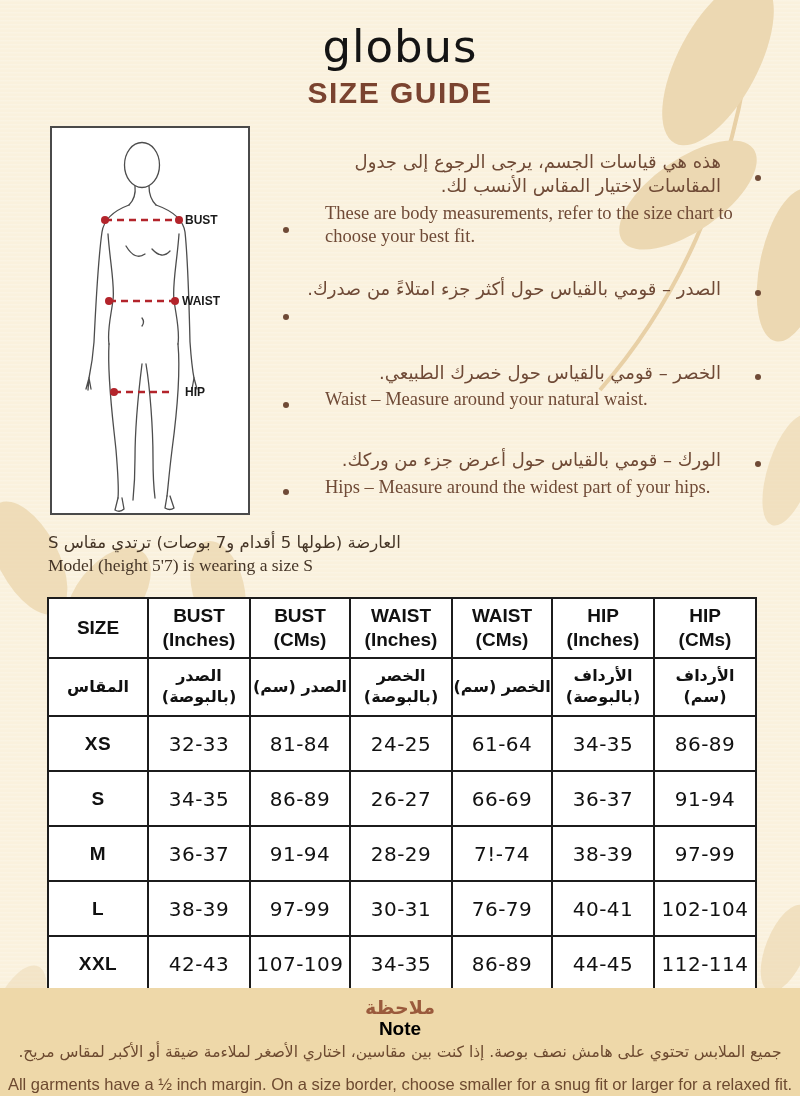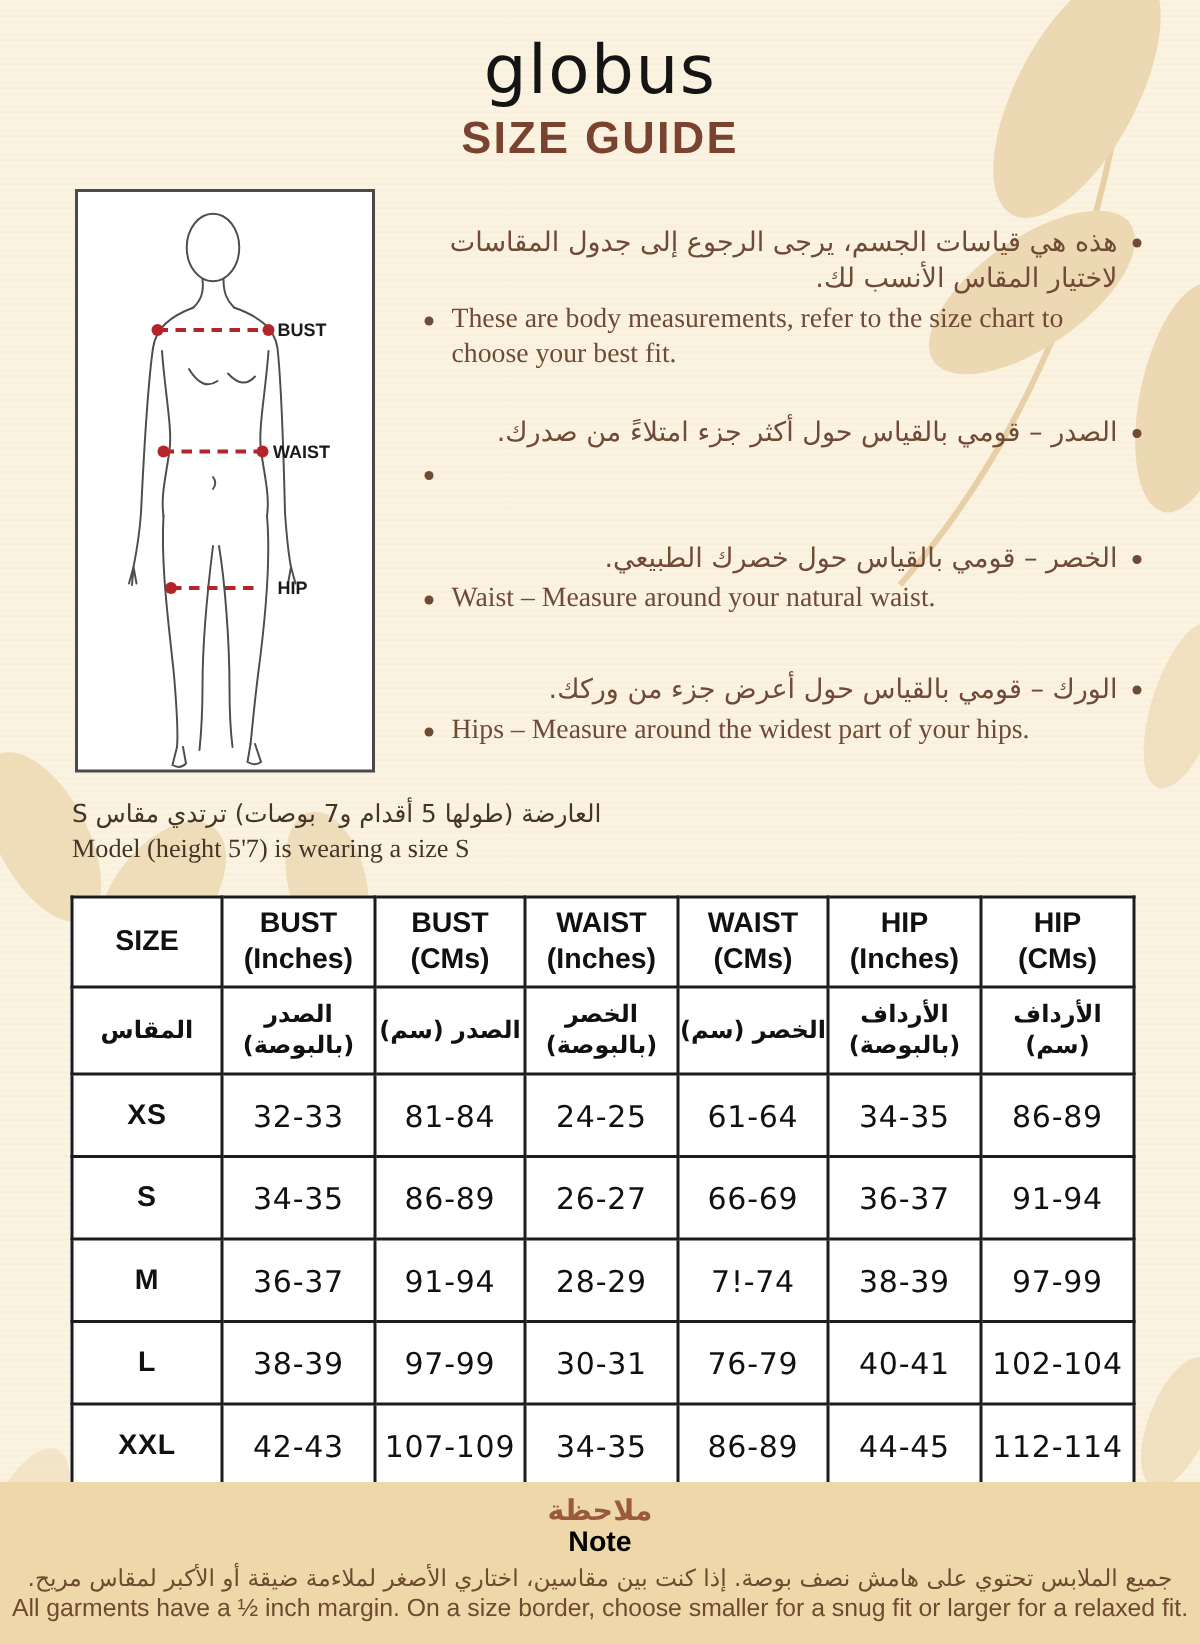--- a/index.html
+++ b/index.html
@@ -28,21 +28,21 @@
 
   .figure-box {
     position:absolute; left:50px; top:126px; width:200px; height:389px;
     background:#ffffff; border:2px solid #4a4a4a;
   }
 
   .bullets { position:absolute; left:283px; top:150px; width:478px; }
   .bullet-group { margin-bottom:28px; }
   .bullet-group.g2 { margin-bottom:41px; }
   .bullet-group.g3 { margin-bottom:36px; }
-  .b-item { display:flex; align-items:flex-start; margin-bottom:4px; color:#6f4a36; }
+  .b-item { display:flex; align-items:center; margin-bottom:4px; color:#6f4a36;gap:24px; }
   .b-item .dot {
     width:6px; height:6px; border-radius:50%; background:#6f4a36;
     flex:0 0 6px; margin-top:9px;
   }
   .b-item.ar { flex-direction:row-reverse; }
   .b-item.ar .dot { margin-left:10px; }
   .b-item.en .dot { margin-right:12px; }
   .b-item.ar .b-text {
     direction:rtl; text-align:right; width:100%;
     font-size:18px; line-height:1.32; font-family:"DejaVu Sans", sans-serif;
@@ -76,21 +76,21 @@
   .note-band {
     position:absolute; left:0; top:988px; width:800px; height:108px;
     background:#eed8a9; text-align:center; z-index:2;
   }
   .note-title-ar { margin-top:8px; font-size:19px; font-weight:bold; color:#9a5a3c;
                    direction:rtl; font-family:"DejaVu Sans", sans-serif; }
   .note-title-en { font-size:19px; font-weight:bold; color:#000000;
                    font-family:"Liberation Sans", sans-serif; }
   .note-body-ar { margin-top:3px; font-size:15.5px; color:#6d4a30; direction:rtl;
                   font-family:"DejaVu Sans", sans-serif; }
-  .note-body-en { margin-top:2px; font-size:16.5px; color:#6d4a30;
+  .note-body-en { margin-top:14px; font-size:16.5px; color:#6d4a30;
                   font-family:"Liberation Sans", sans-serif; }
 </style>
 </head>
 <body>
 
 <div class="page">
 
   <svg class="deco" width="800" height="1096" viewBox="0 0 800 1096" aria-hidden="true">
     <g fill="#ecd8b2">
       <path d="M600,390 C670,310 735,190 752,25" stroke="#e8d0a6" stroke-width="4" fill="none"></path>

